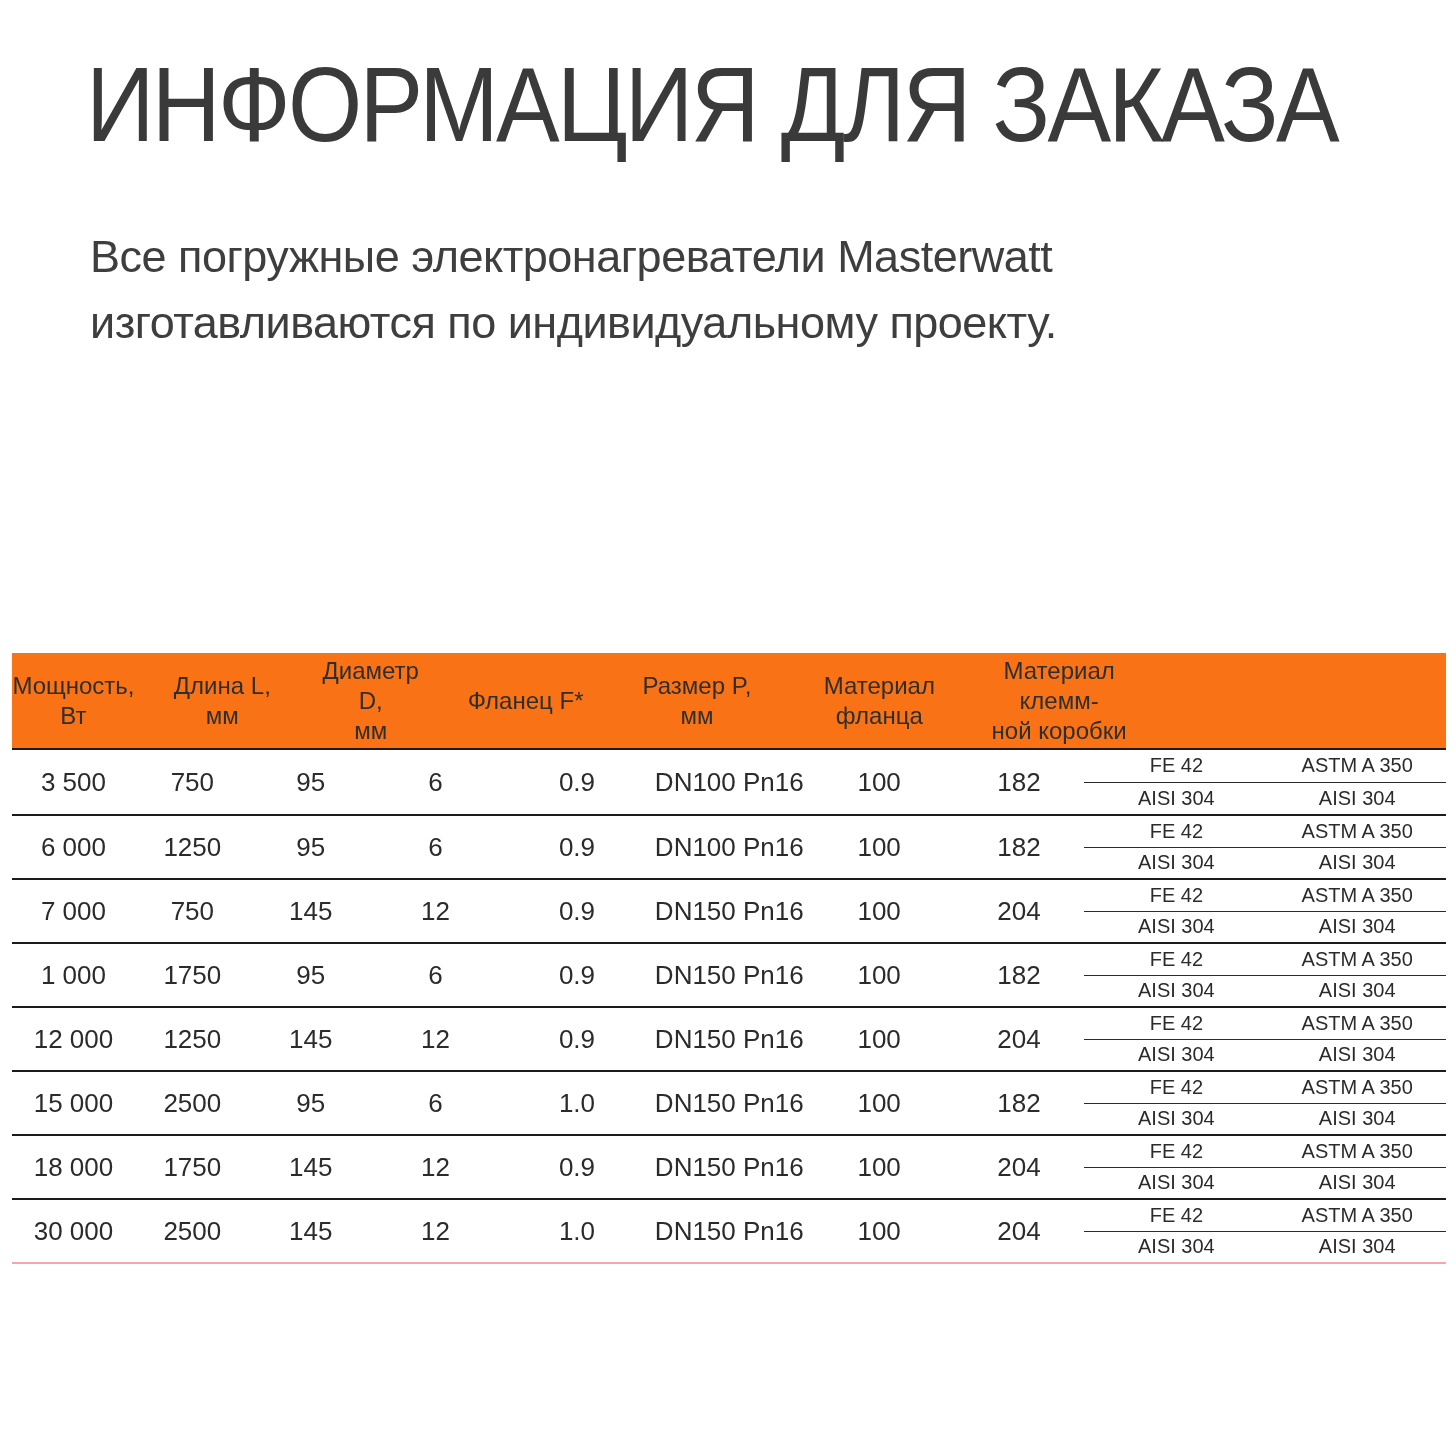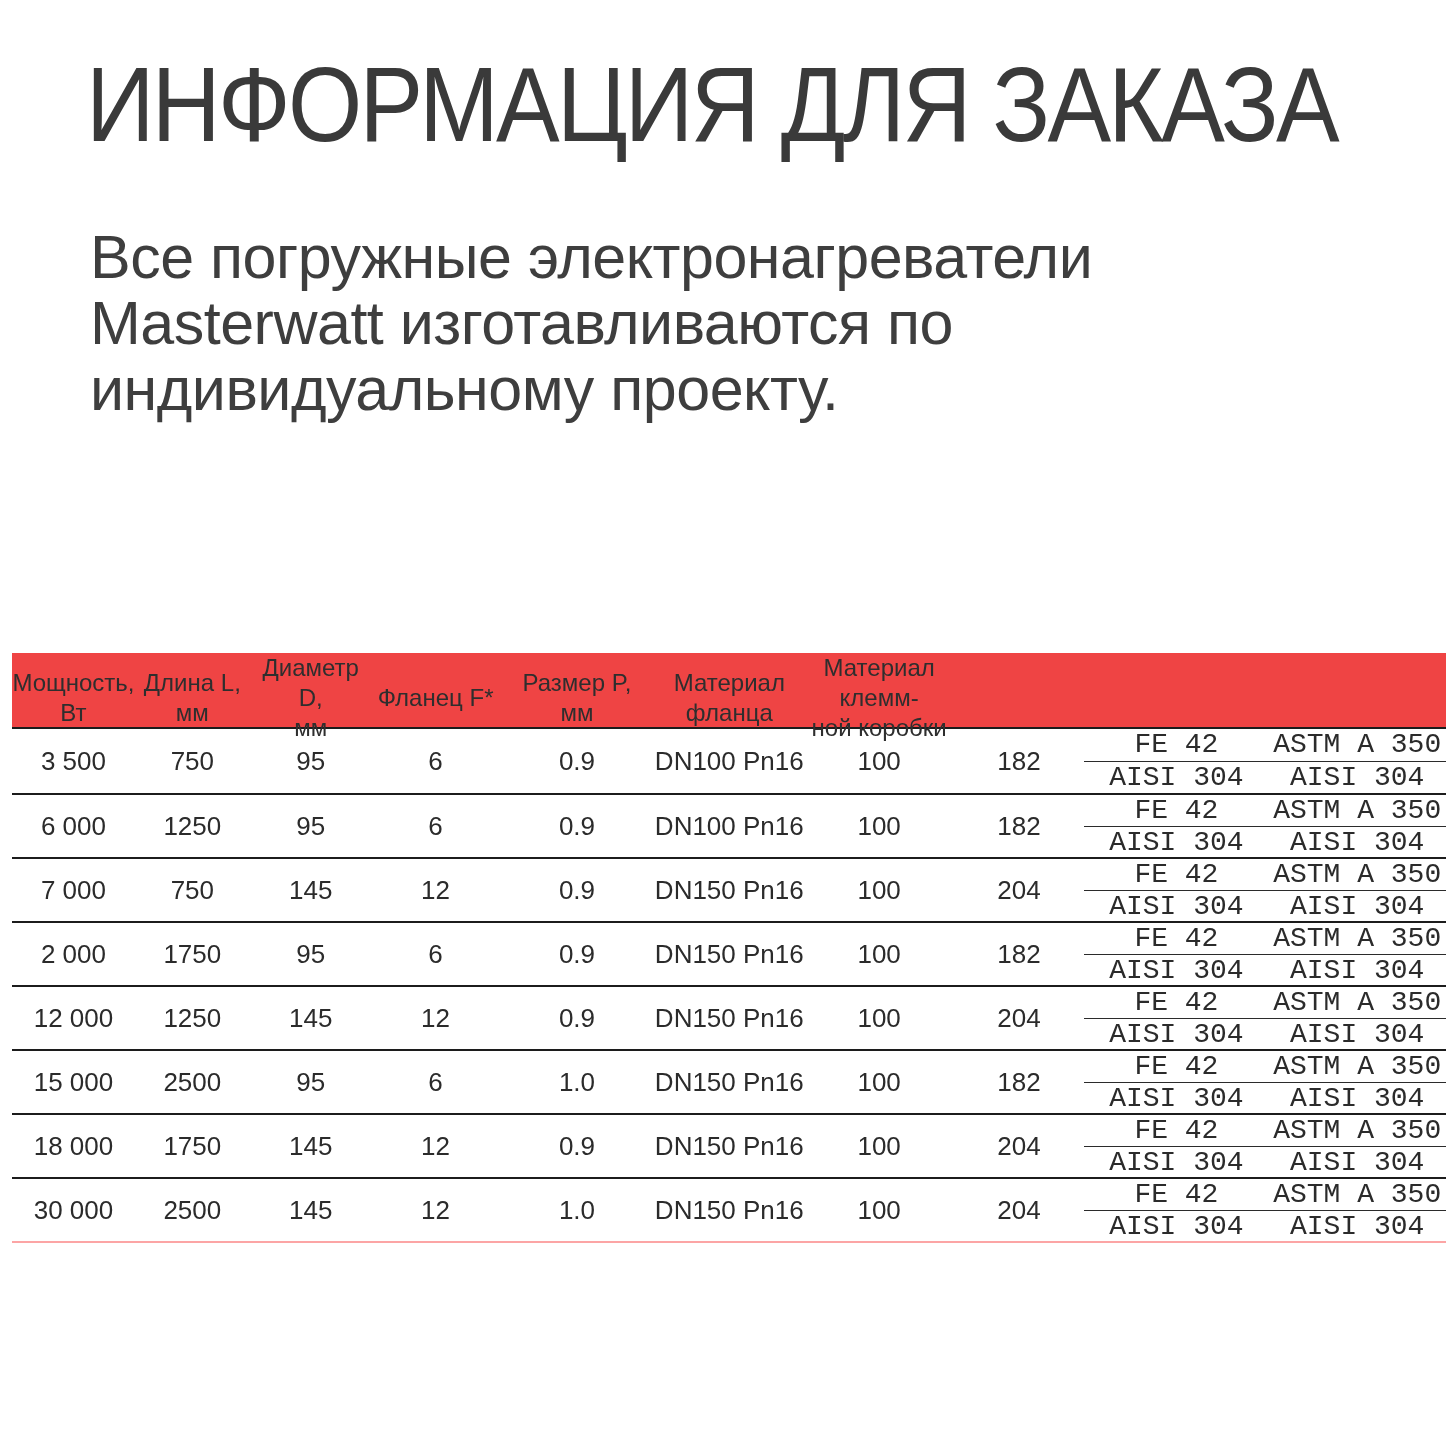--- a/index.html
+++ b/index.html
@@ -9,33 +9,34 @@
 
   .title {
     position:absolute; left:86px; top:44px;
     font-size:106px; font-weight:400; color:#3a3a3a;
     letter-spacing:-3px; white-space:nowrap;
     transform:scaleX(0.90); transform-origin:left center;
   }
 
   .para {
     position:absolute; left:90px; width:1290px;
-    font-size:61px; line-height:66px; font-weight:400;
+    font-size:45px; line-height:66px; font-weight:400;
     color:#3e3e3e; letter-spacing:-0.5px;
   }
   .para-1 { top:224px; }
   .para-2 { top:392px; }
 
   .spec-table { position:absolute; left:12px; top:653px; width:1434px; }
 
   .thead {
     display:grid;
     grid-template-columns:8.57% 8.01% 8.50% 8.92% 10.80% 10.45% 10.45% 9.06% 12.89% 12.33%;
-    height:76px; background:#ef4444;
+    height:97px; background:#f97316;
     border-bottom:2px solid #1c1c1c;
+    gap:30px;
   }
   .hcell {
     display:flex; align-items:center; justify-content:center;
     text-align:center; white-space:pre-line;
     font-size:24px; line-height:30px; color:#2e2e2e;
   }
 
   .tbody { border-bottom:2px solid #fca5a5; }
   .trow {
     display:grid;
@@ -45,21 +46,21 @@
   .trow + .trow { border-top:2px solid #1c1c1c; }
   .cell {
     display:flex; align-items:center; justify-content:center;
     font-size:26px; color:#2b2b2b; white-space:nowrap;
   }
   .materials { display:flex; flex-direction:column; }
   .mat-row { flex:1; display:flex; }
   .mat-row.top { border-bottom:1px solid #2b2b2b; }
   .mcell {
     display:flex; align-items:center; justify-content:center;
-    font-size:28px; color:#2b2b2b; white-space:nowrap;font-family:Liberation Mono, monospace;
+    font-size:20px; color:#2b2b2b; white-space:nowrap;
   }
   .mcell.box    { width:51.1%; }
   .mcell.flange { width:48.9%; }
 </style>
 </head>
 <body>
 
 <main class="page">
 
   <h1 class="title">ИНФОРМАЦИЯ ДЛЯ ЗАКАЗА</h1>
@@ -143,21 +144,21 @@
               <div class="mcell flange">ASTM A 350</div>
             </div>
             <div class="mat-row">
               <div class="mcell box">AISI 304</div>
               <div class="mcell flange">AISI 304</div>
             </div>
           </div>
         </div>
 
         <div class="trow">
-          <div class="cell">2 000</div>
+          <div class="cell">1 000</div>
           <div class="cell">1750</div>
           <div class="cell">95</div>
           <div class="cell">6</div>
           <div class="cell">0.9</div>
           <div class="cell">DN150 Pn16</div>
           <div class="cell">100</div>
           <div class="cell">182</div>
           <div class="materials">
             <div class="mat-row top">
               <div class="mcell box">FE 42</div>

